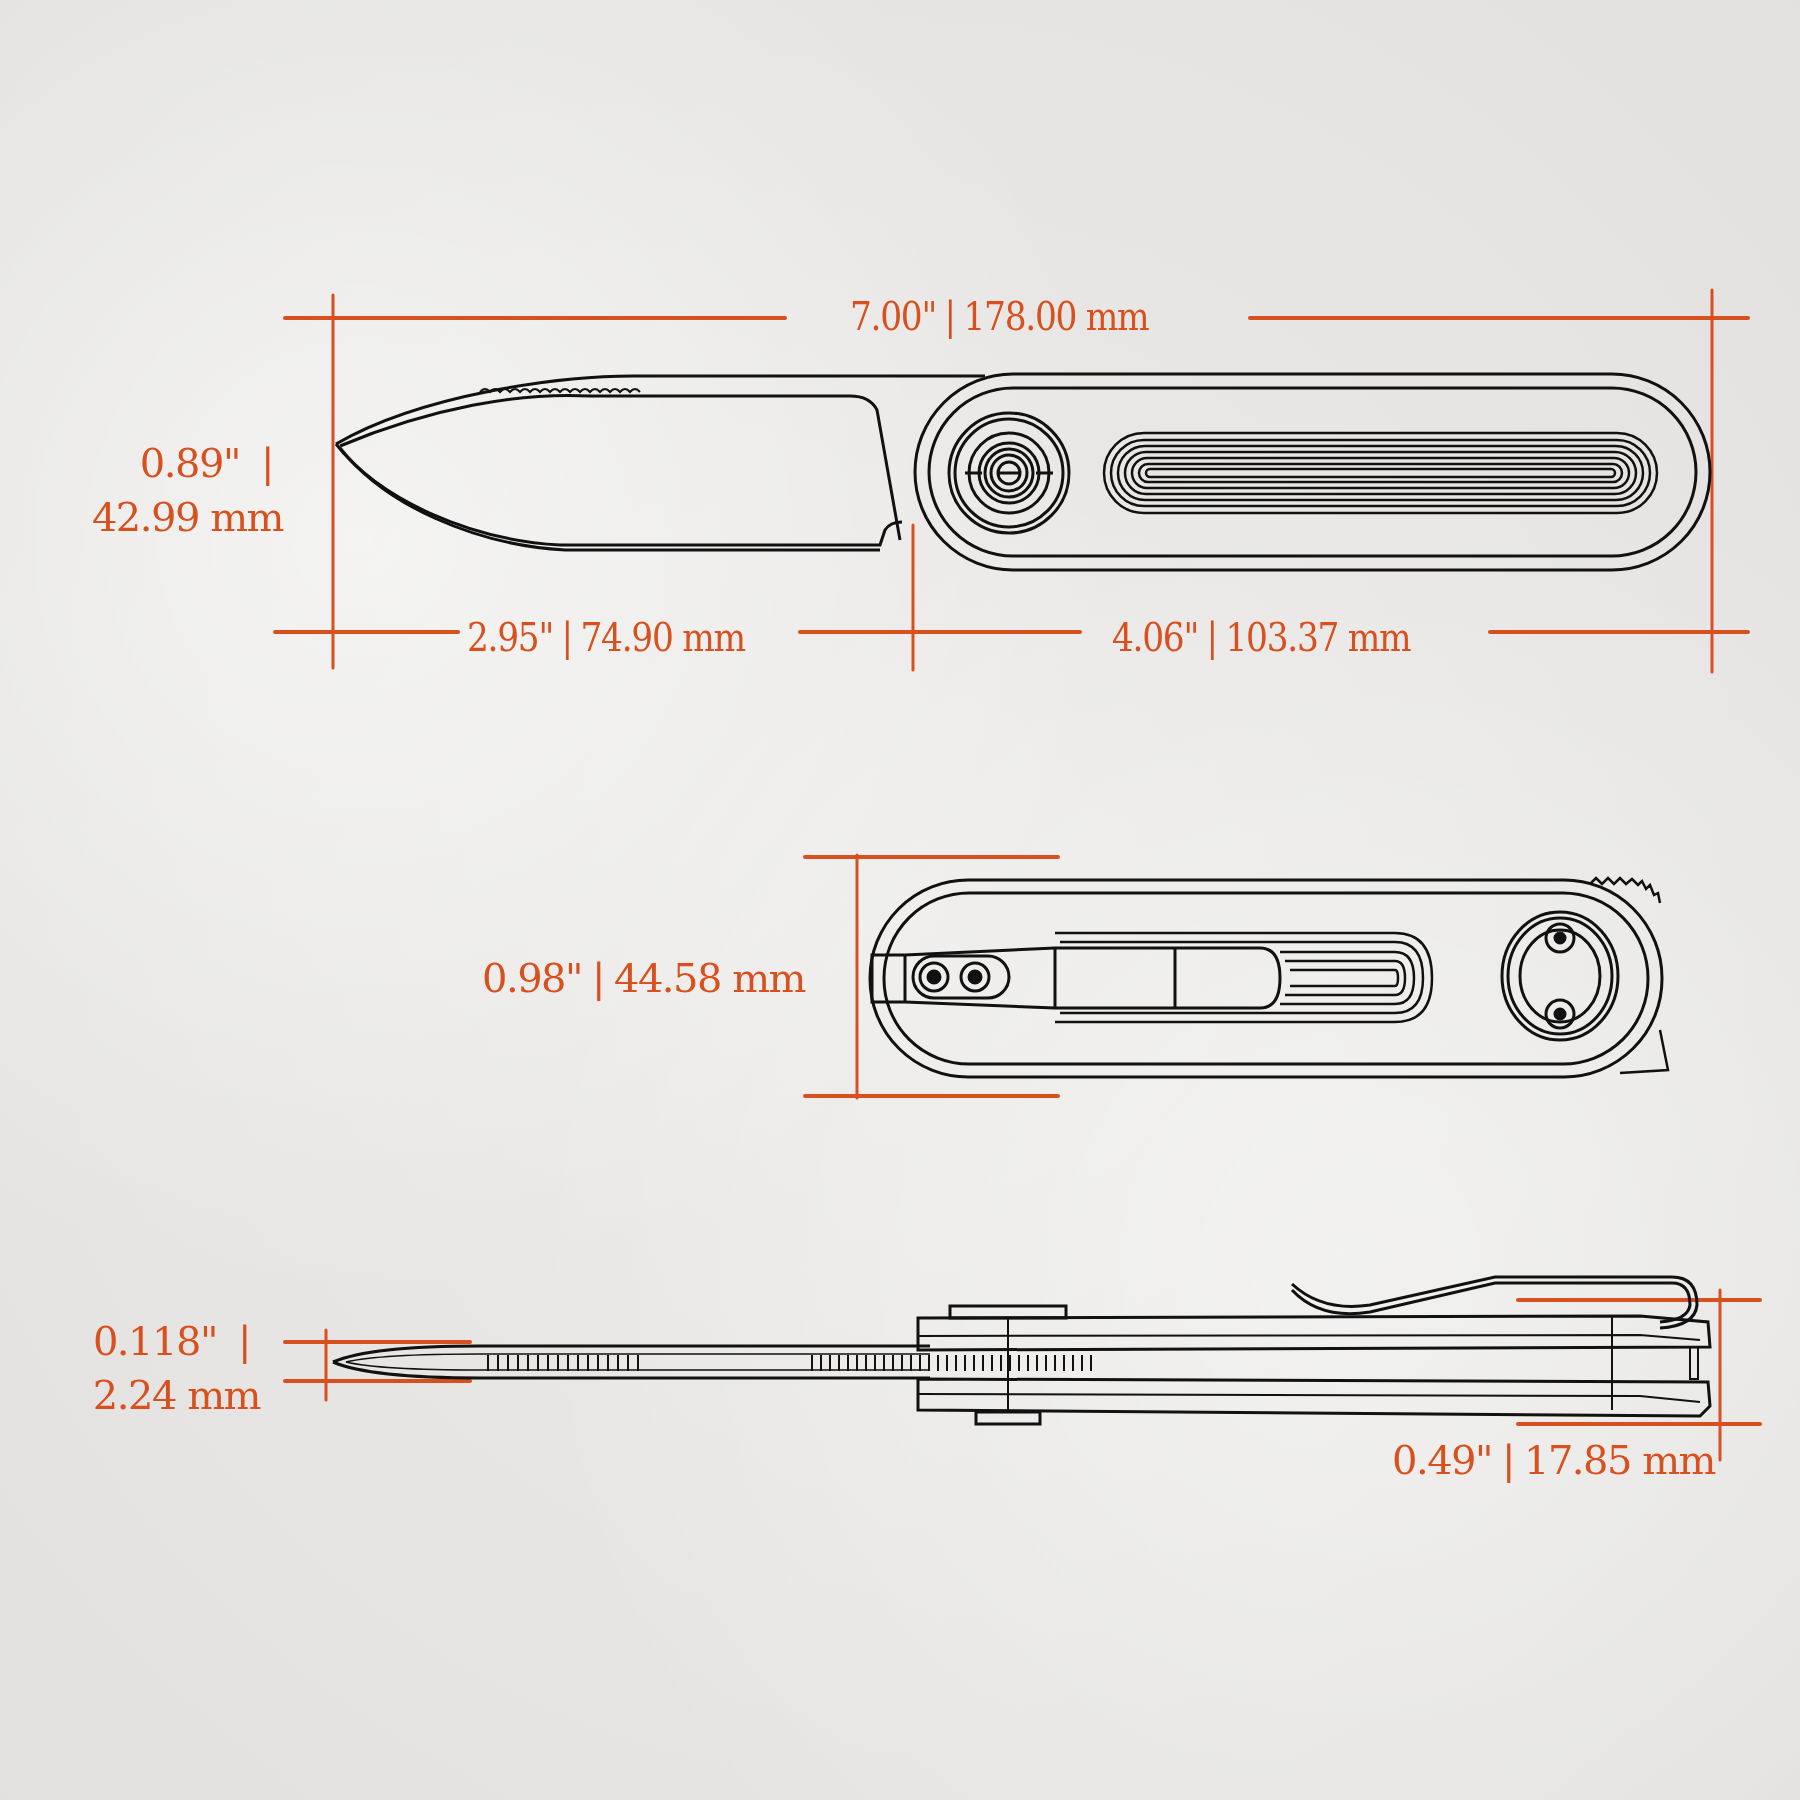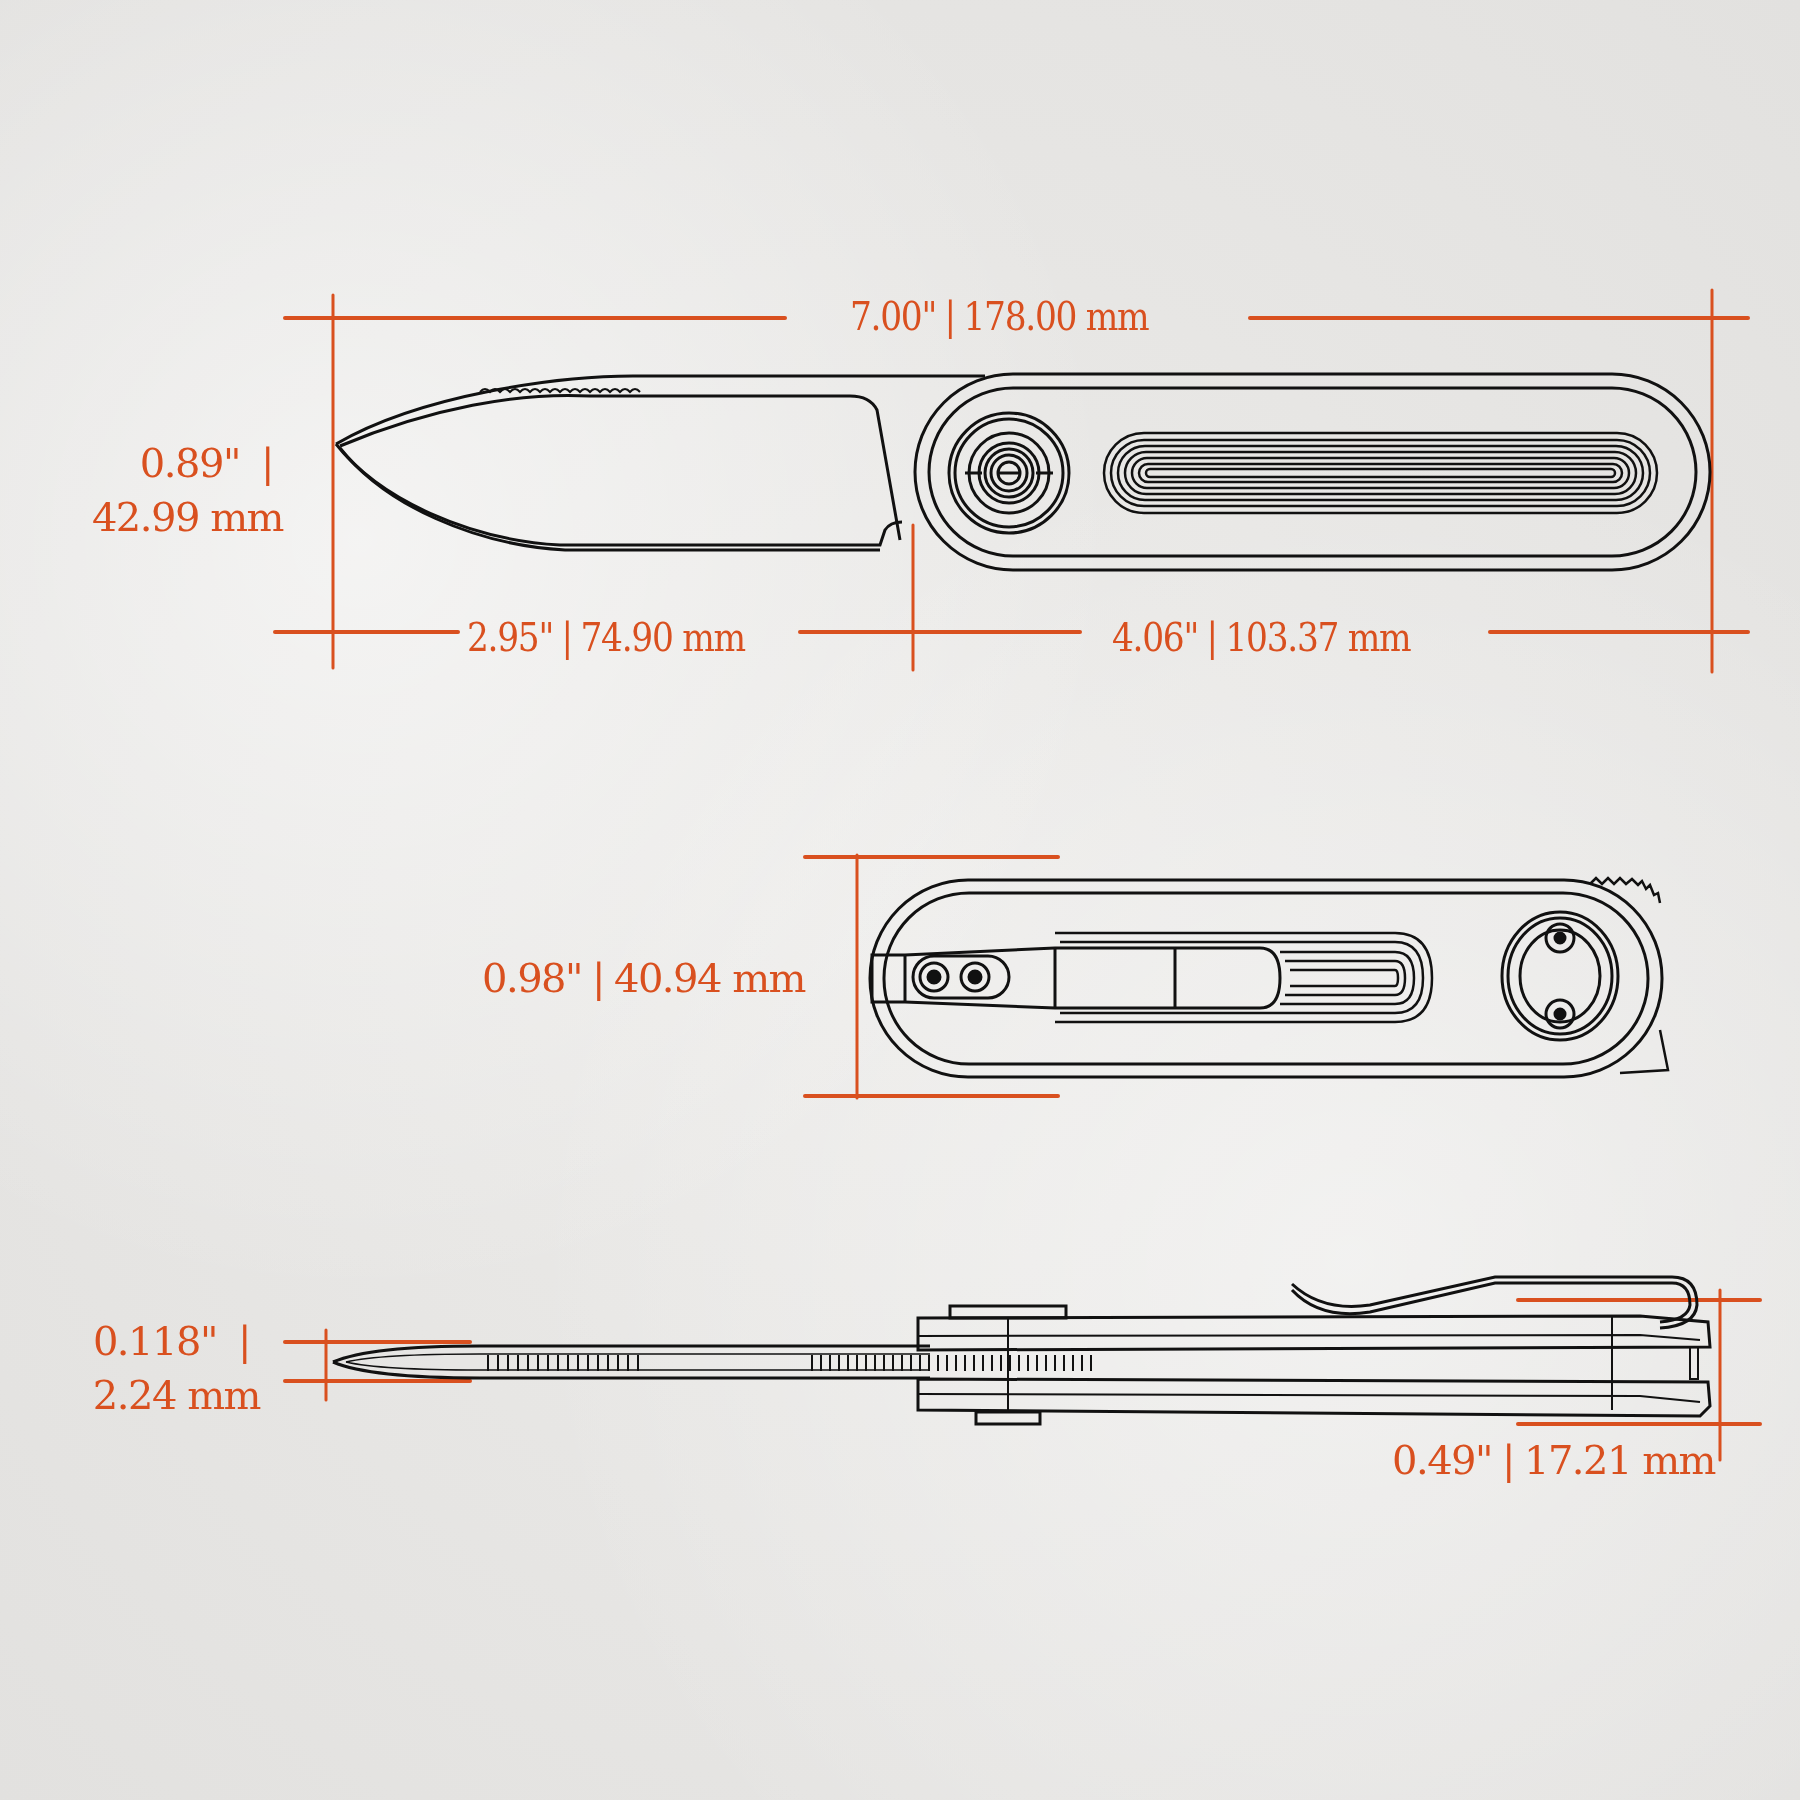--- a/index.html
+++ b/index.html
@@ -179,23 +179,23 @@
 
 <div class="dim-label condensed" style="left:467px; top:617px;">
   <span>2.95"</span><span class="sep">|</span><span>74.90 mm</span>
 </div>
 
 <div class="dim-label condensed" style="left:1112px; top:617px;">
   <span>4.06"</span><span class="sep">|</span><span>103.37 mm</span>
 </div>
 
 <div class="dim-label" style="left:482px; top:958px;">
-  <span>0.98"</span><span class="sep">|</span><span>40.94 mm</span>
+  <span>0.98"</span><span class="sep">|</span><span>44.58 mm</span>
 </div>
 
 <div class="dim-label stacked" style="left:80px; top:1314px; width:180px;">
   <div><span>0.118"</span> <span class="sep">|</span></div>
   <div><span>2.24 mm</span></div>
 </div>
 
 <div class="dim-label" style="left:1392px; top:1440px;">
-  <span>0.49"</span><span class="sep">|</span><span>17.21 mm</span>
+  <span>0.49"</span><span class="sep">|</span><span>17.85 mm</span>
 </div>
 
 </body></html>

